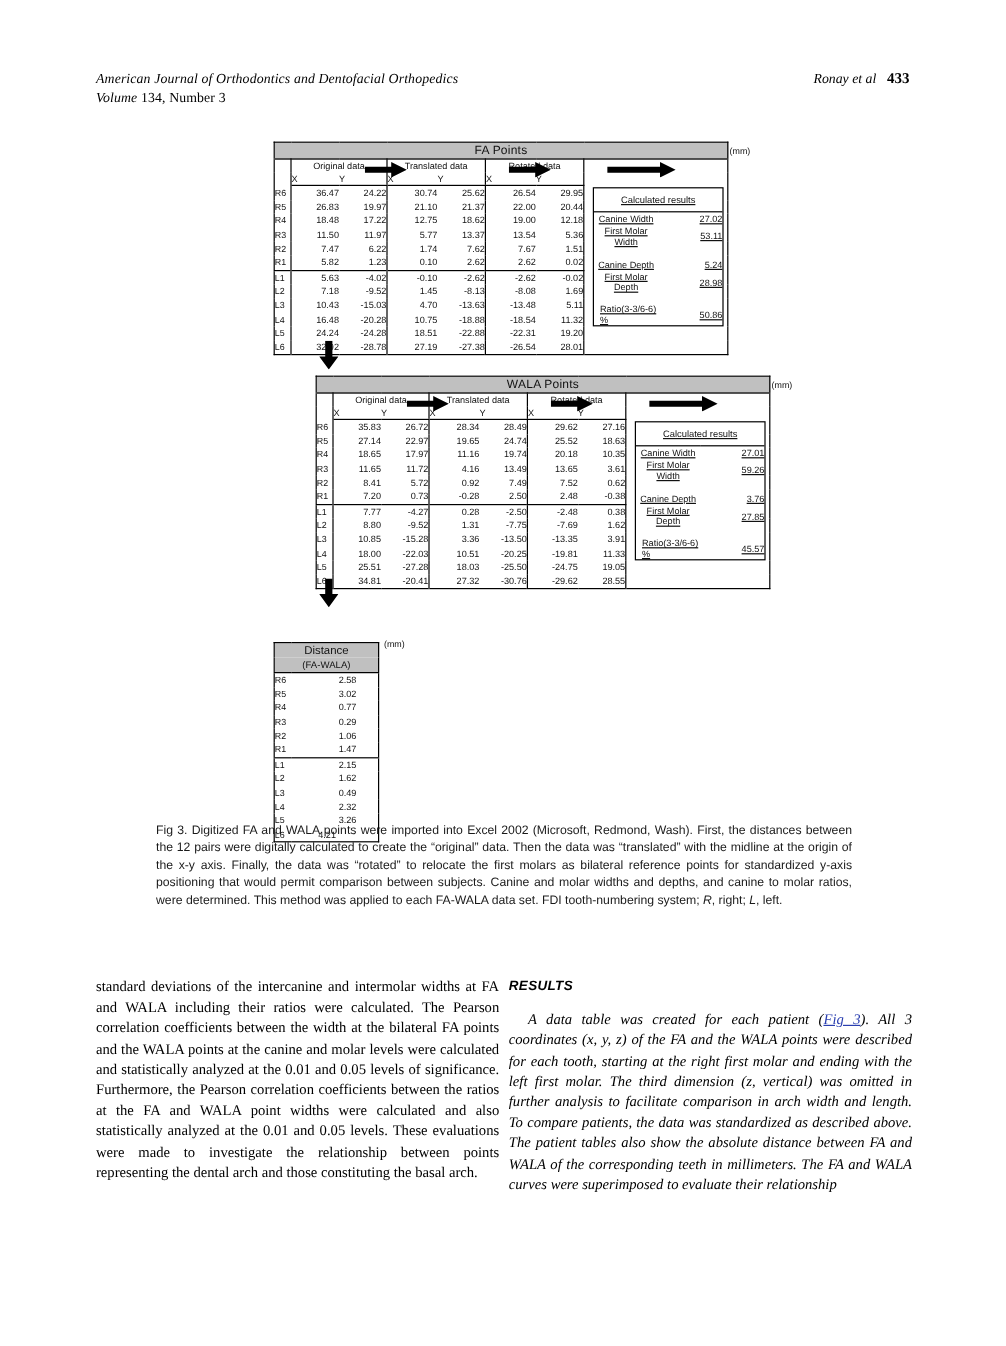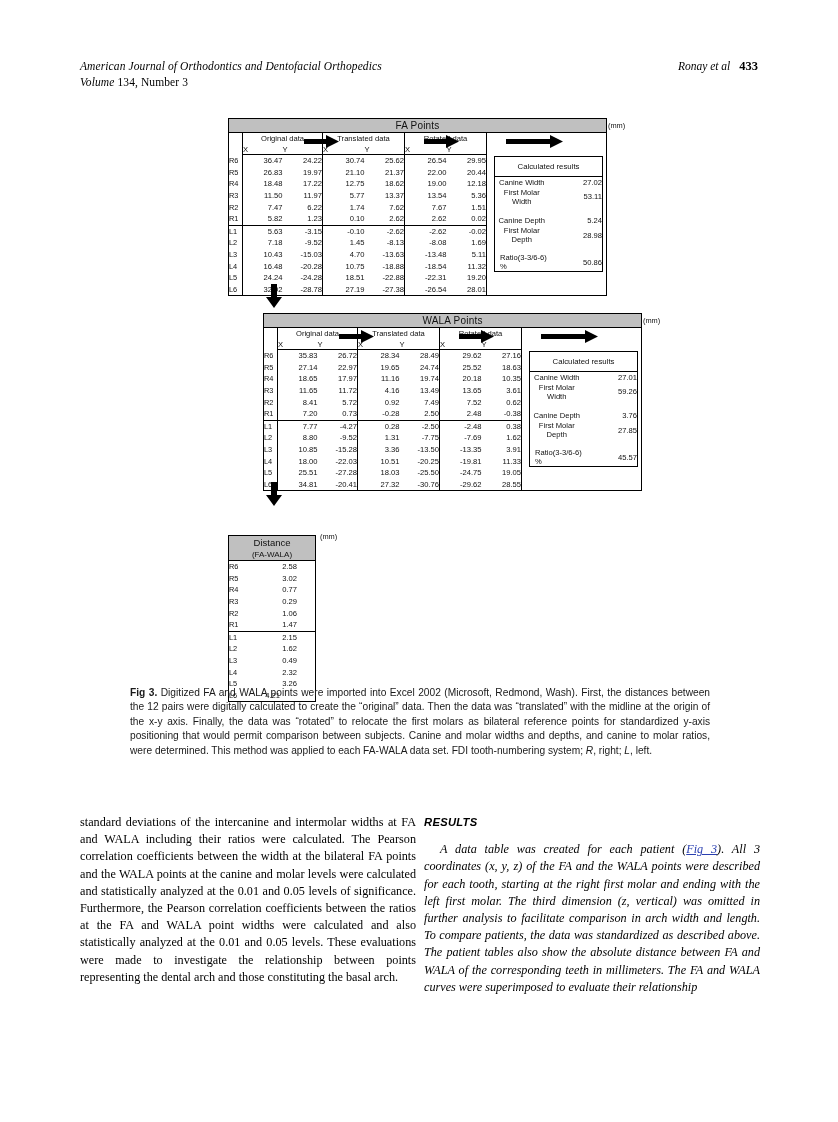--- a/index.html
+++ b/index.html
@@ -97,20 +97,21 @@
     border-right: 1.4px solid #000;
     width: 13px;
   }
   .sepV { border-left: 1.4px solid #000; }
   .midrule td { border-top: 1.2px solid #000; }
 
   .res-box-cell {
     border-left: 1.4px solid #000;
     padding: 0;
     vertical-align: top;
+    text-decoration: underline;
   }
   .res-inner {
     border: 1.4px solid #000;
     margin: 0 3px 0 7px;
   }
   .res-head {
     text-align: center;
     font-size: 7.8px;
     height: 19px;
     border-bottom: 1.4px solid #000;
@@ -164,21 +165,21 @@
     position: absolute;
     left: 130px;
     top: 686px;
     width: 580px;
     font-family: "Liberation Sans", sans-serif;
     font-size: 10.2px;
     line-height: 14.4px;
     text-align: justify;
     color: #1a1a1a;
   }
-  .caption b { font-weight: bold; }
+  .caption b { font-weight: normal; }
   .caption i { font-style: italic; }
 
   
   .col {
     position: absolute;
     top: 814px;
     width: 336px;
     font-family: "Liberation Serif", serif;
     font-size: 12.2px;
     line-height: 17.2px;
@@ -334,21 +335,21 @@
             <td class="num">5.82</td>
             <td class="num">1.23</td>
             <td class="num sepV">0.10</td>
             <td class="num">2.62</td>
             <td class="num sepV">2.62</td>
             <td class="num">0.02</td>
           </tr>
       <tr class="midrule">
             <td class="rowlab">L1</td>
             <td class="num">5.63</td>
-            <td class="num">-3.15</td>
+            <td class="num">-4.02</td>
             <td class="num sepV">-0.10</td>
             <td class="num">-2.62</td>
             <td class="num sepV">-2.62</td>
             <td class="num">-0.02</td>
           </tr>
       <tr>
             <td class="rowlab">L2</td>
             <td class="num">7.18</td>
             <td class="num">-9.52</td>
             <td class="num sepV">1.45</td>

